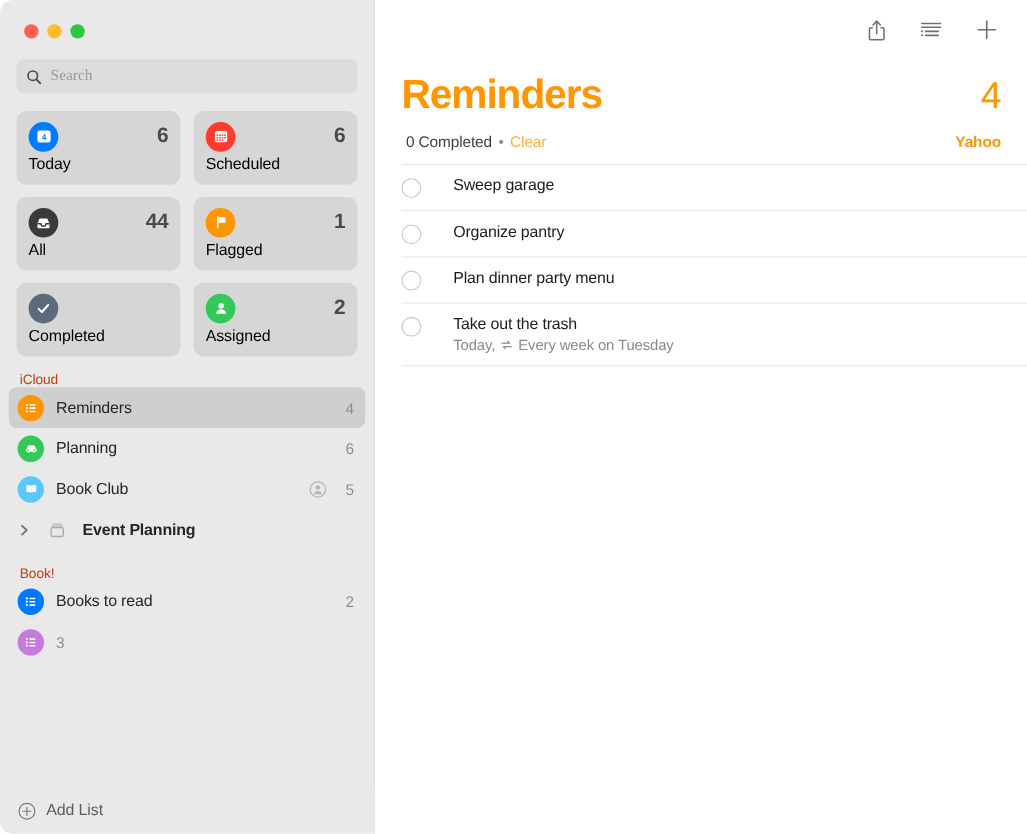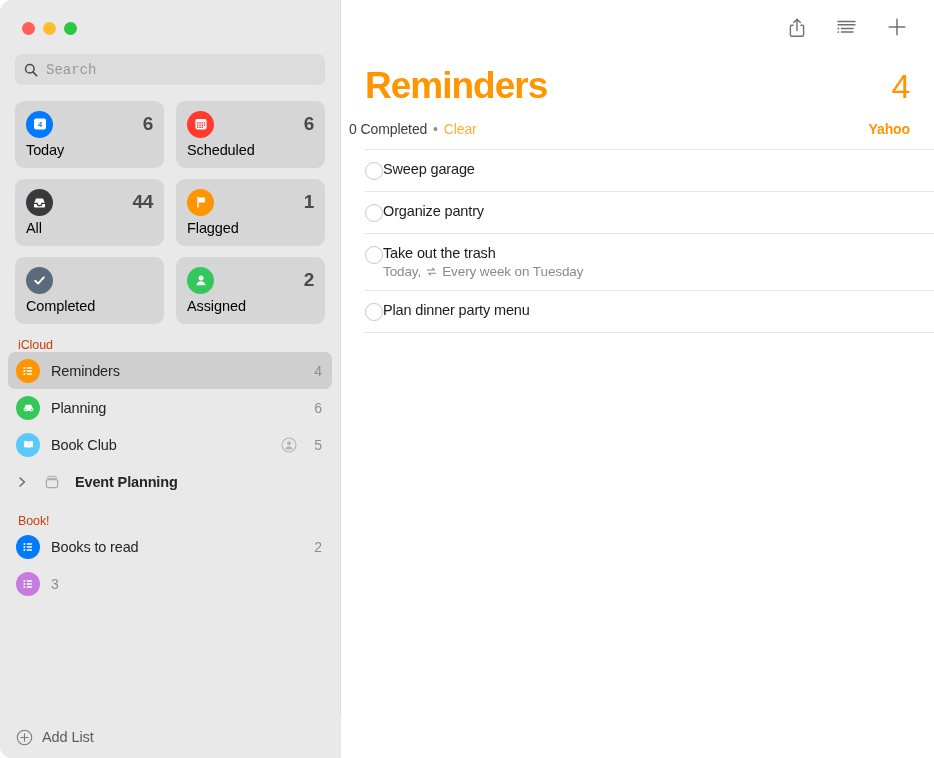--- a/index.html
+++ b/index.html
@@ -41,21 +41,21 @@
     height: 31px;
     background: #dcdcdc;
     border-radius: 7px;
     display: flex;
     align-items: center;
     padding: 0 9px;
     gap: 8px;
   }
   #search-box input {
     border: none; outline: none; background: transparent;
-    font-family: Liberation Mono, monospace;
+    font-family: Liberation Serif, serif;
     font-size: 14px; color: #3b3b3b; width: 100%;
   }
   #search-box input::placeholder { color: #9a9a9a; }
 
   
   #smart-grid {
     display: grid;
     grid-template-columns: 1fr 1fr;
     gap: 11px 12px;
     padding: 16px 15px 0 15px;
@@ -168,21 +168,21 @@
     color: #FF9500; letter-spacing: -1px;
     line-height: 1;
   }
   #list-count {
     font-size: 34px; color: #FF9500; letter-spacing: -0.5px;
     line-height: 1;
   }
   #meta-row {
     display: flex; align-items: flex-start;
     justify-content: space-between;
-    padding: 17px 24px 0 8px;
+    padding: 17px 24px 0 28px;
   }
   #meta-left { font-size: 14px; color: #3d3d3d; letter-spacing: -0.1px; }
   #meta-left .dot { color: #8e8e8e; padding: 0 2px; }
   #meta-left .clear { color: #FFAE39; cursor: default; }
   #show-btn {
     font-size: 14px; color: #FF9500; font-weight: bold;
     letter-spacing: -0.1px; cursor: default;
   }
   #reminders {
     margin-top: 12px;
@@ -197,21 +197,21 @@
     cursor: default;
   }
   .rem-row:last-child { border-bottom: 1px solid #e6e6e6; }
   .rem-circle {
     width: 18px; height: 18px;
     border: 1.5px solid #c9c9c9;
     border-radius: 50%;
     flex: 0 0 18px;
     margin-top: 1px;
   }
-  .rem-body { }
+  .rem-body { margin-left: 29px; }
   .rem-title { font-size: 14.5px; color: #1c1c1c; letter-spacing: -0.15px; }
   .rem-sub {
     font-size: 13.5px; color: #8a8a8a; margin-top: 3px;
     letter-spacing: -0.1px; display: flex; align-items: center; gap: 4px;
   }
   svg { display: block; }
 </style>
 </head>
 <body>
 
@@ -510,35 +510,35 @@
       <div class="rem-row">
         <span class="rem-circle"></span>
         <div class="rem-body">
           <div class="rem-title">Organize pantry</div>
         </div>
       </div>
 
       <div class="rem-row">
         <span class="rem-circle"></span>
         <div class="rem-body">
+          <div class="rem-title">Plan dinner party menu</div>
+        </div>
+      </div>
+
+      <div class="rem-row">
+        <span class="rem-circle"></span>
+        <div class="rem-body">
           <div class="rem-title">Take out the trash</div>
           <div class="rem-sub">
             <span>Today,</span>
             <span>
               <svg width="13" height="13" viewBox="0 0 13 13">
                 <path d="M2.3 5 H9.3 L7.6 3.2" fill="none" stroke="#8a8a8a" stroke-width="1.1" stroke-linecap="round" stroke-linejoin="round"></path>
                 <path d="M10.7 8.2 H3.7 L5.4 10" fill="none" stroke="#8a8a8a" stroke-width="1.1" stroke-linecap="round" stroke-linejoin="round"></path>
               </svg>
             </span>
             <span>Every week on Tuesday</span>
           </div>
         </div>
       </div>
-
-      <div class="rem-row">
-        <span class="rem-circle"></span>
-        <div class="rem-body">
-          <div class="rem-title">Plan dinner party menu</div>
-        </div>
-      </div>
     </div>
   </div>
 </div>
 
 </body></html>

